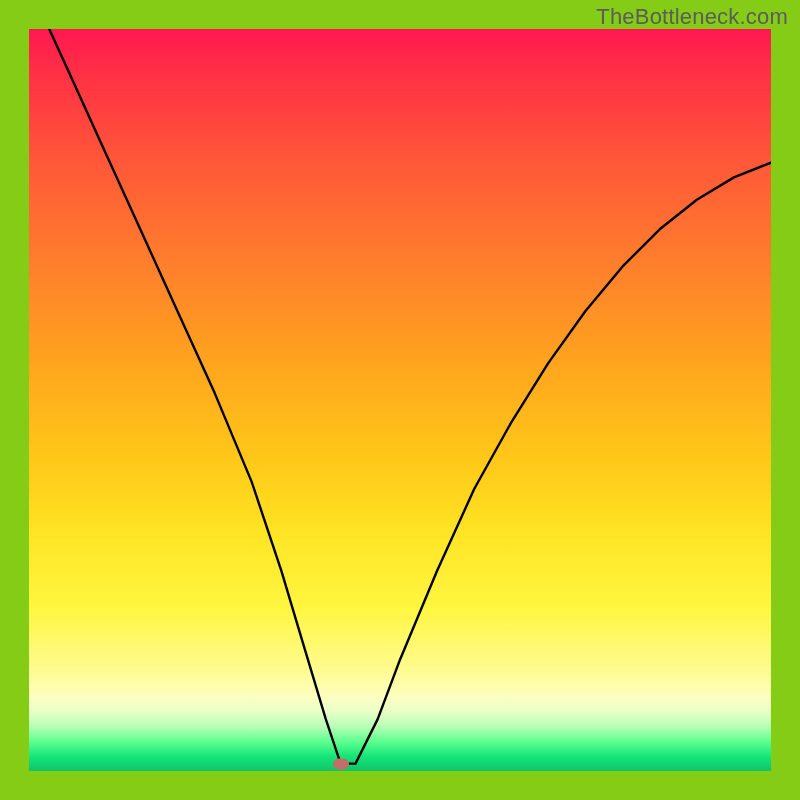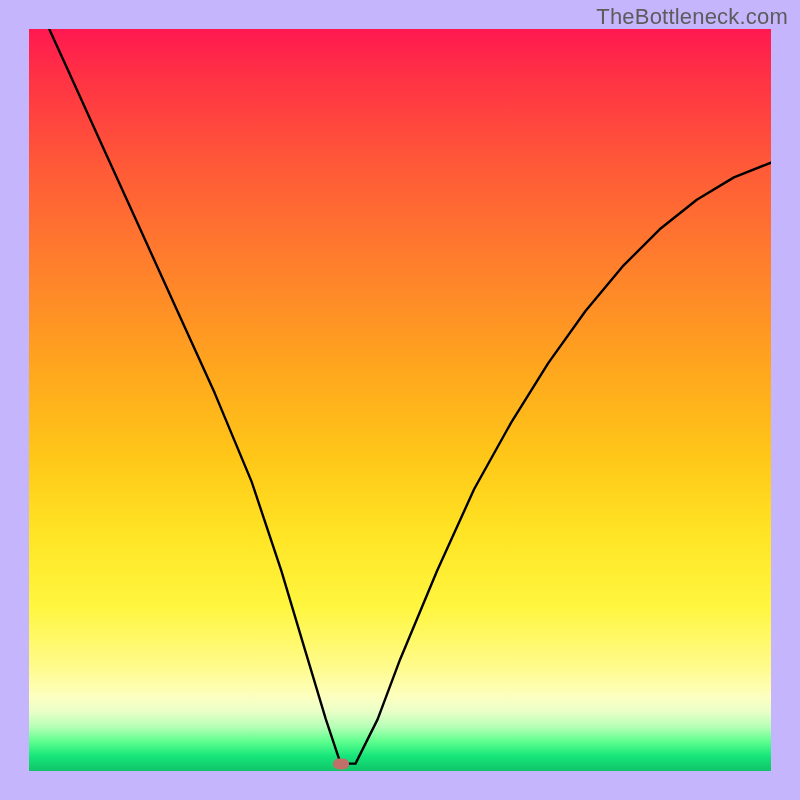--- a/index.html
+++ b/index.html
@@ -8,21 +8,21 @@
     width: 800px;
     height: 800px;
     overflow: hidden;
     background: #000;
     font-family: Arial, Helvetica, sans-serif;
   }
   .outer {
     position: relative;
     width: 800px;
     height: 800px;
-    background: #c4b5fd;
+    background: #84cc16;
   }
   .plot-area {
     position: absolute;
     left: 29px;
     top: 29px;
     width: 742px;
     height: 742px;
     overflow: hidden;
   }
   .gradient-bg {

